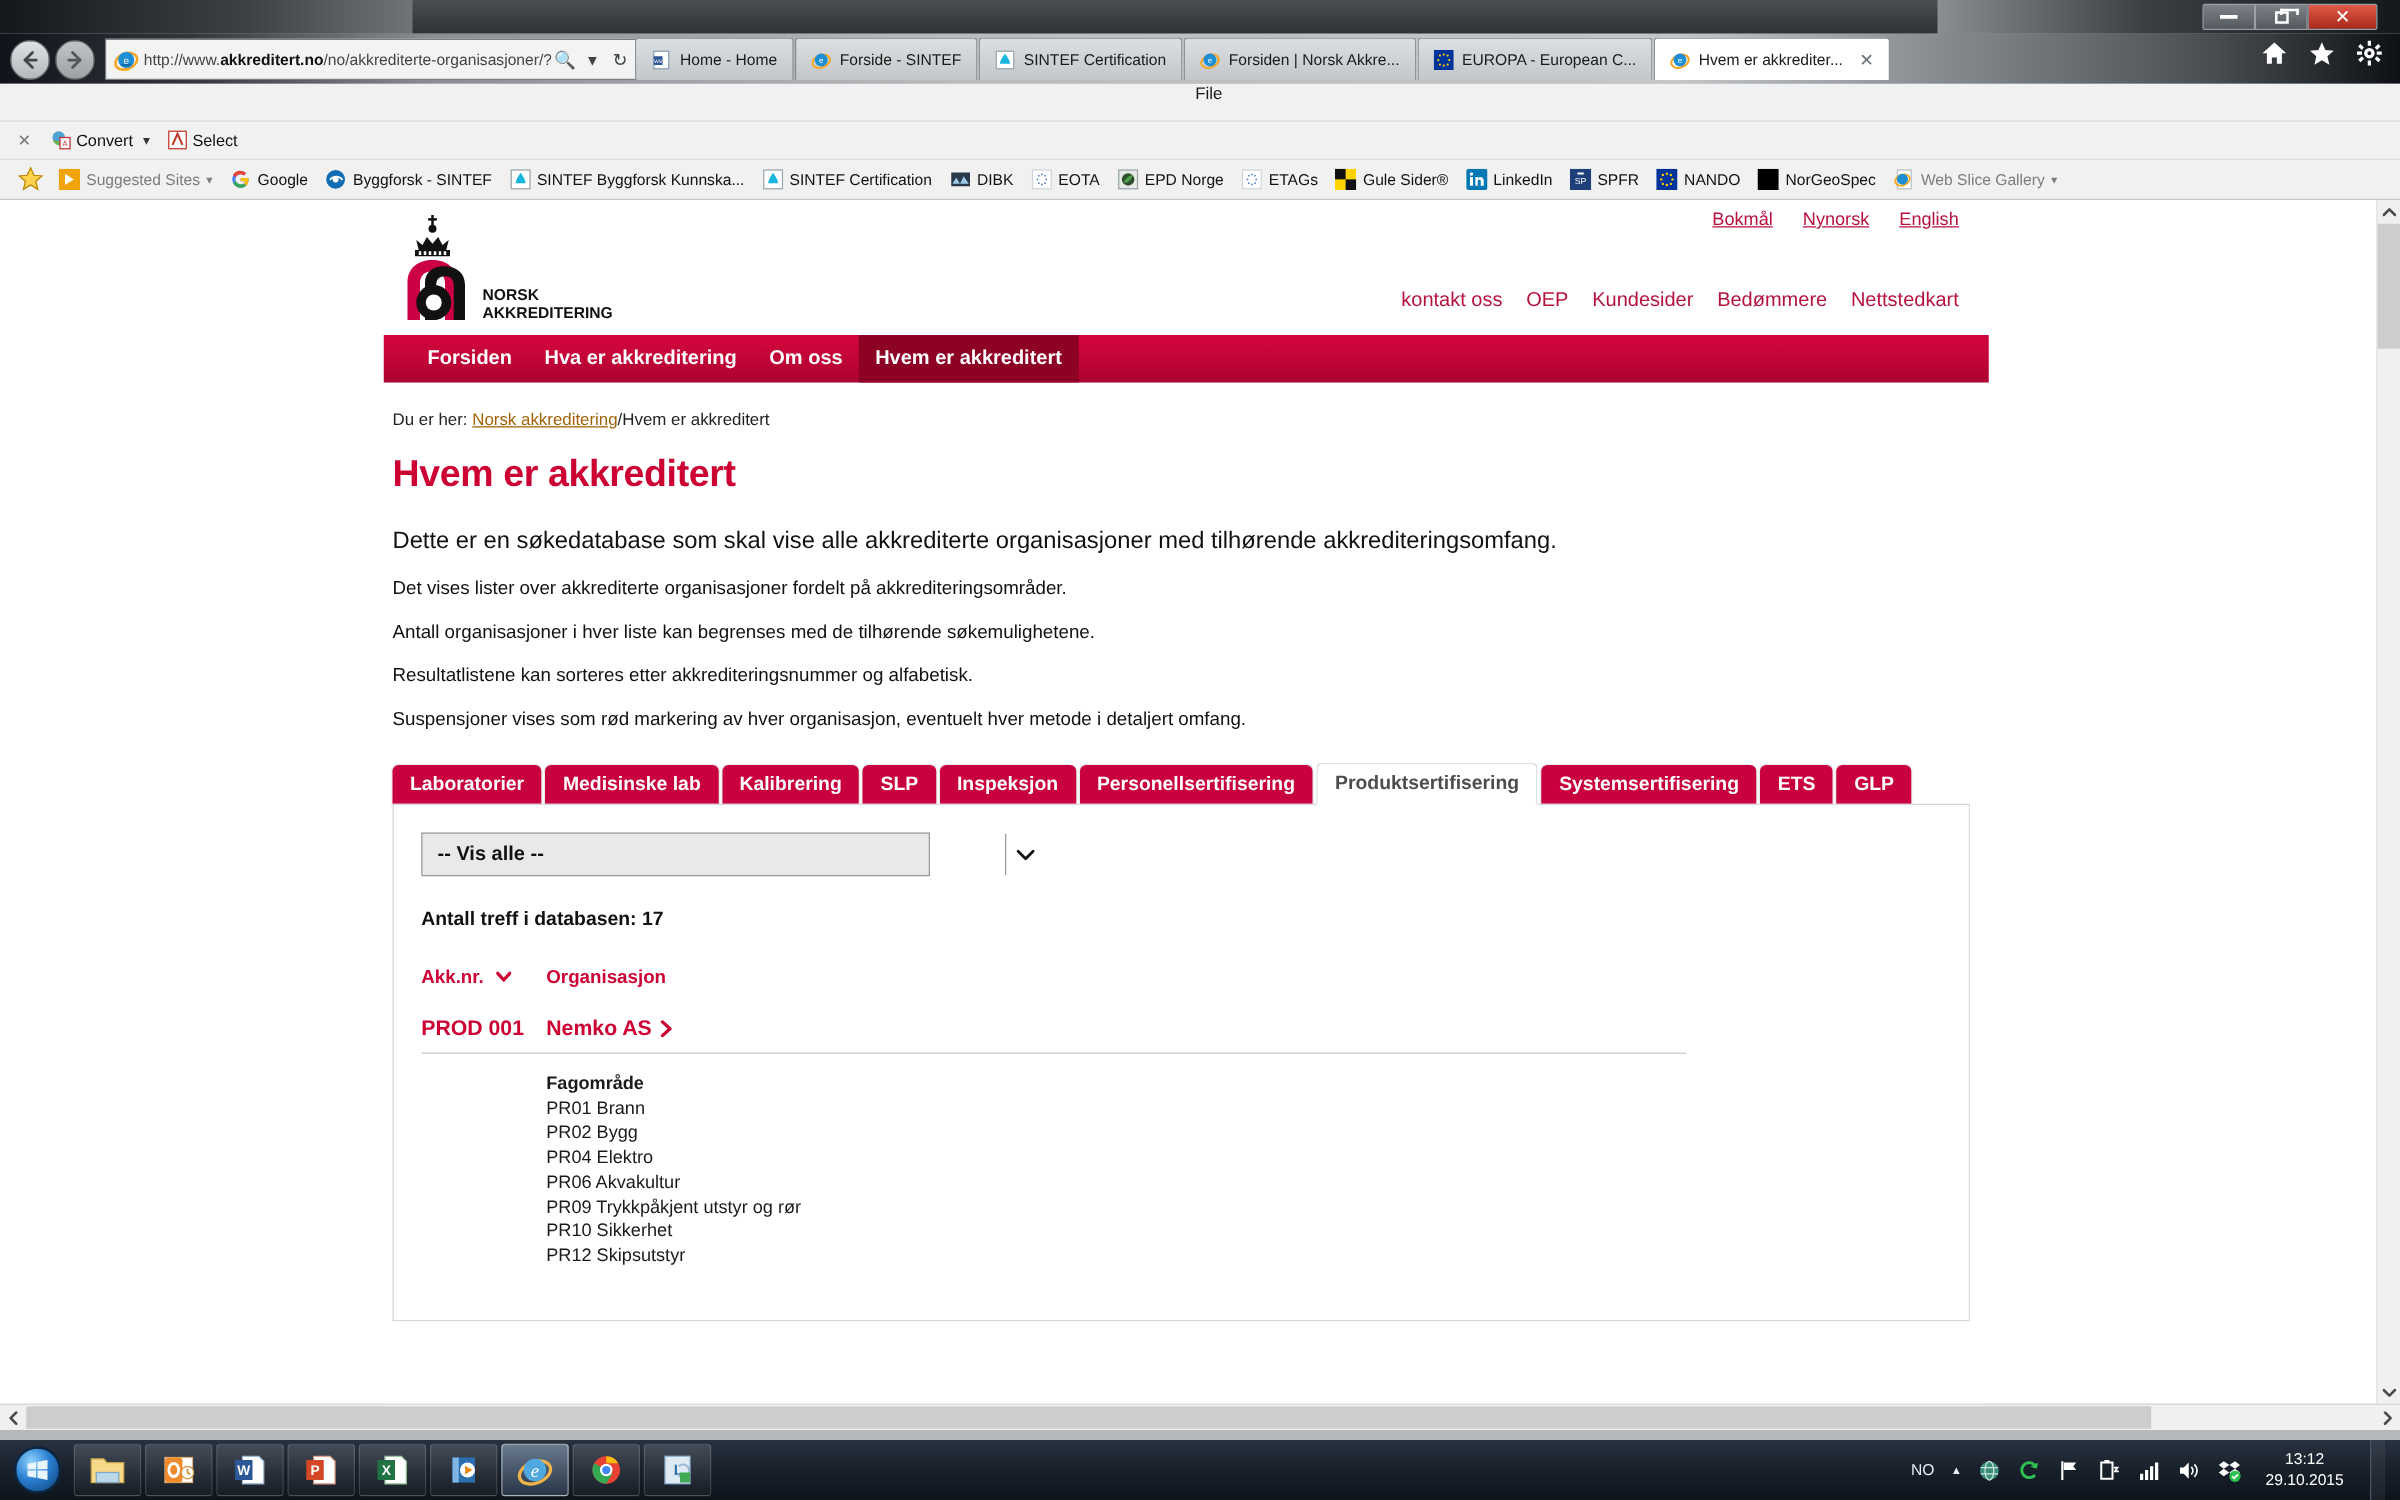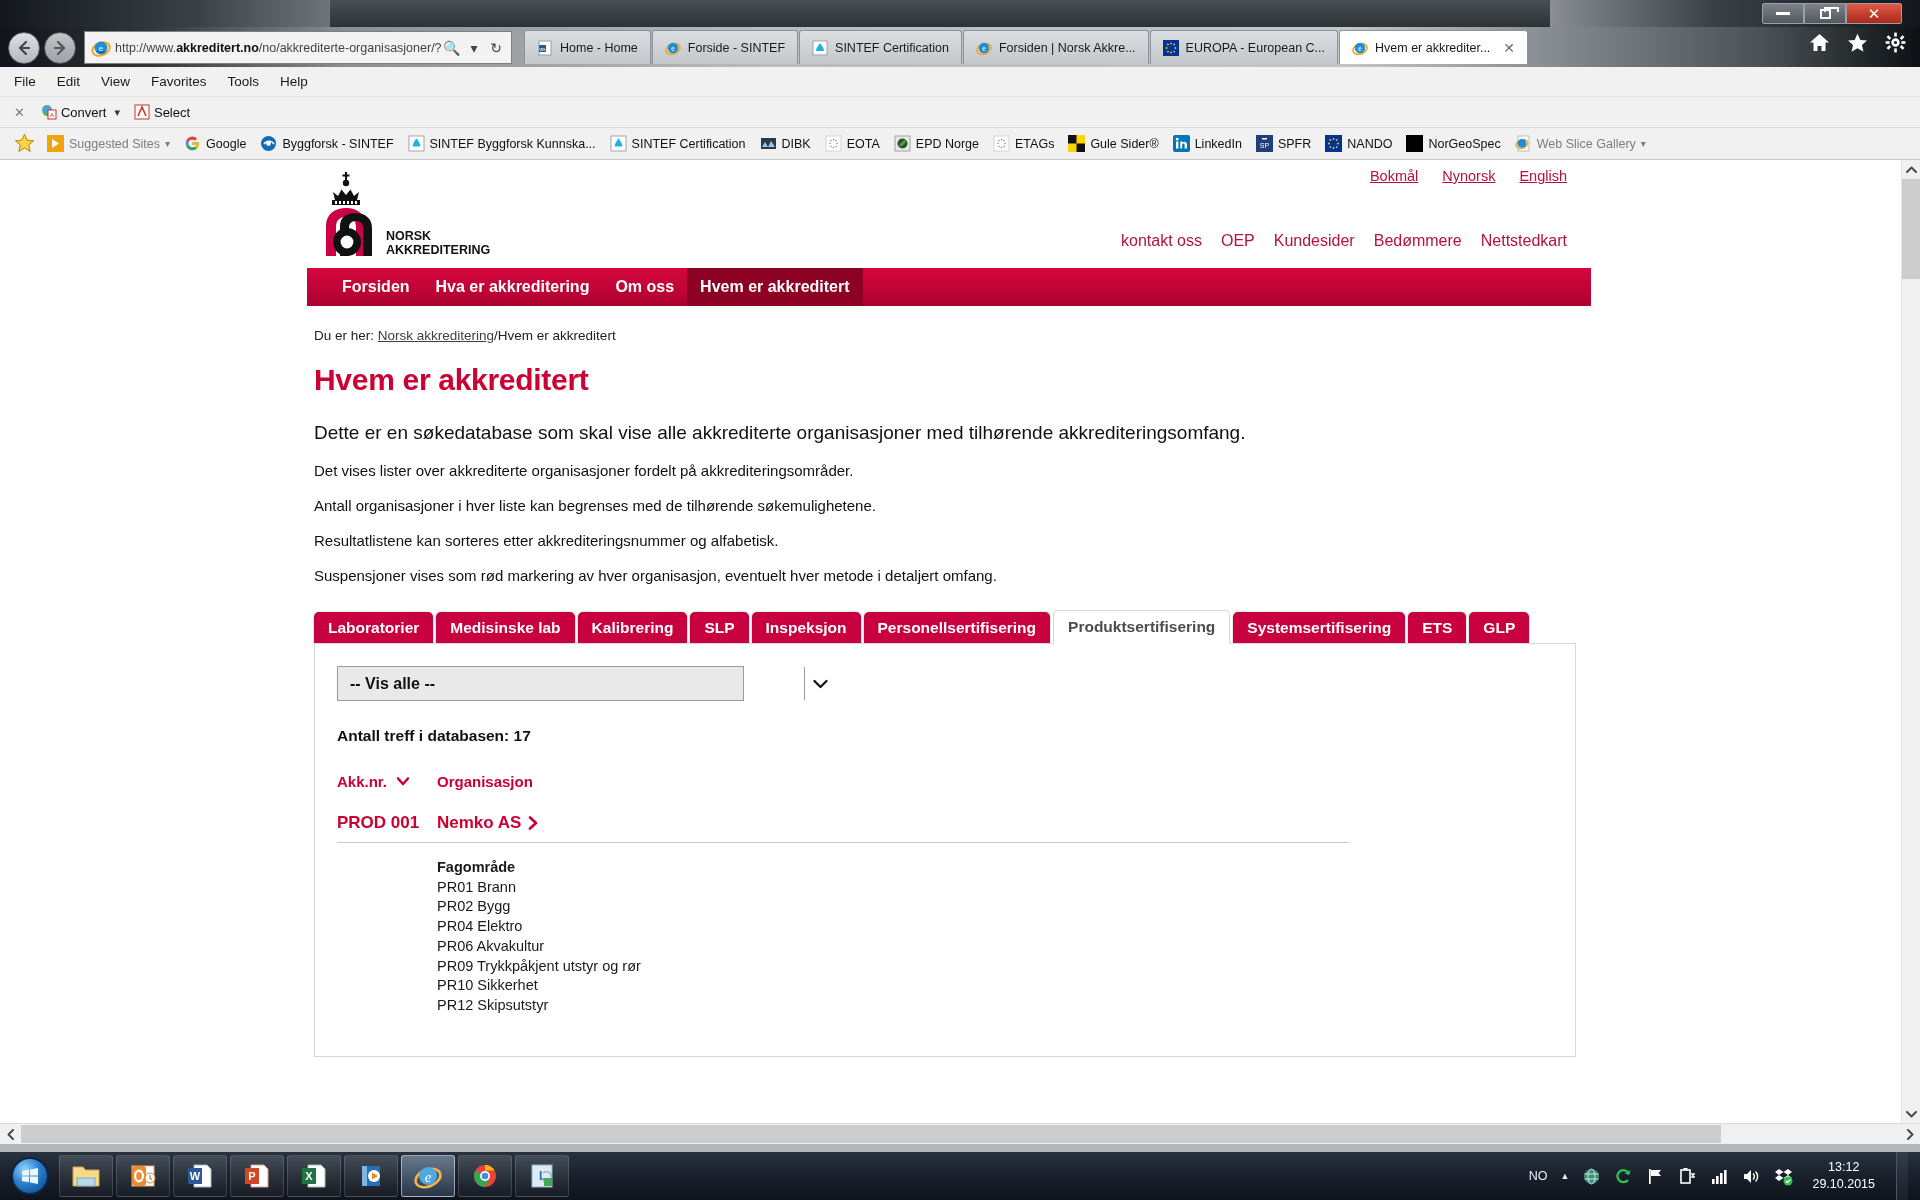--- a/index.html
+++ b/index.html
@@ -63,41 +63,42 @@
     display:flex; align-items:center; padding:0 4px;
   }
   #addr-icon { width:20px; height:20px; margin:0 4px 0 2px; flex:none; }
   #addr-text {
     flex:1; font-size:12.5px; color:#444; white-space:nowrap; overflow:hidden;
   }
   #addr-text b { color:#111; font-weight:700; }
   .addr-btn { width:22px; text-align:center; color:#3f4448; font-size:14px; flex:none;}
 
   
-  #tabstrip { position:absolute; left:524px; top:30px; height:34px; display:flex; align-items:flex-start; }
+  #tabstrip { position:absolute; left:508px; top:30px; height:34px; display:flex; align-items:flex-start; }
   .btab {
     height:34px; display:flex; align-items:center; gap:7px;
     padding:0 12px; font-size:12.5px; color:#1a1a1a;
     background: linear-gradient(to bottom,#dcdfe1,#c3c7ca);
     border:1px solid #8f9398; border-bottom:none; border-radius:3px 3px 0 0;
     margin-right:1px; white-space:nowrap;
   }
   .btab.active { background:#ffffff; border-color:#8f9398; }
   .btab .favicon { width:16px; height:16px; flex:none; }
   .btab .tabclose { color:#6b7075; font-size:14px; margin-left:6px; }
 
   #chrome-right-icons {
     position:absolute; right:14px; top:32px; display:flex; gap:17px; align-items:center; color:#ffffff; font-size:19px;
   }
 
   
   #menubar {
     position:absolute; left:0; top:67px; width:1920px; height:30px;
     background:#f1f1f1; display:flex; align-items:center; padding-left:14px; gap:21px;
     border-bottom:1px solid #e3e3e3;
+    flex-direction:column;
   }
   #menubar span { font-size:13.5px; color:#1a1a1a; }
 
   
   #cmdbar {
     position:absolute; left:0; top:97px; width:1920px; height:31px;
     background:#f1f1f1; display:flex; align-items:center; padding-left:14px; gap:8px;
     border-bottom:1px solid #dcdcdc;
   }
   #cmdbar .x-close { color:#7a7a7a; font-size:13px; margin-right:8px; }
@@ -138,21 +139,21 @@
     background: linear-gradient(to bottom, #d4063e 0%, #c00436 55%, #ab0230 100%);
     display:flex; align-items:stretch;
   }
   #mainnav .navspacer { width:22px; }
   #mainnav a {
     display:flex; align-items:center; padding:2px 13px; color:#fff; font-size:16px; font-weight:bold; text-decoration:none;
   }
   #mainnav a.active { background:#8c0124; }
 
   #breadcrumb { margin:22px 0 0 7px; font-size:13.5px; color:#222; }
-  #breadcrumb a { color:#404040; text-decoration:underline; }
+  #breadcrumb a { color:#a16207; text-decoration:underline; }
 
   h1#pagetitle { margin:20px 0 0 7px; font-size:30px; color:#cc0033; font-weight:bold; letter-spacing:-0.3px;}
 
   #lead { margin:25px 0 0 7px; font-size:19px; color:#111; }
   .para { margin:18px 0 0 7px; font-size:15px; color:#111; }
 
   
   #dbtabs { margin:26px 0 0 7px; display:flex; align-items:flex-end; height:34px; }
   .dbtab {
     height:32px; display:flex; align-items:center; padding:0 14px; margin-right:3px;

